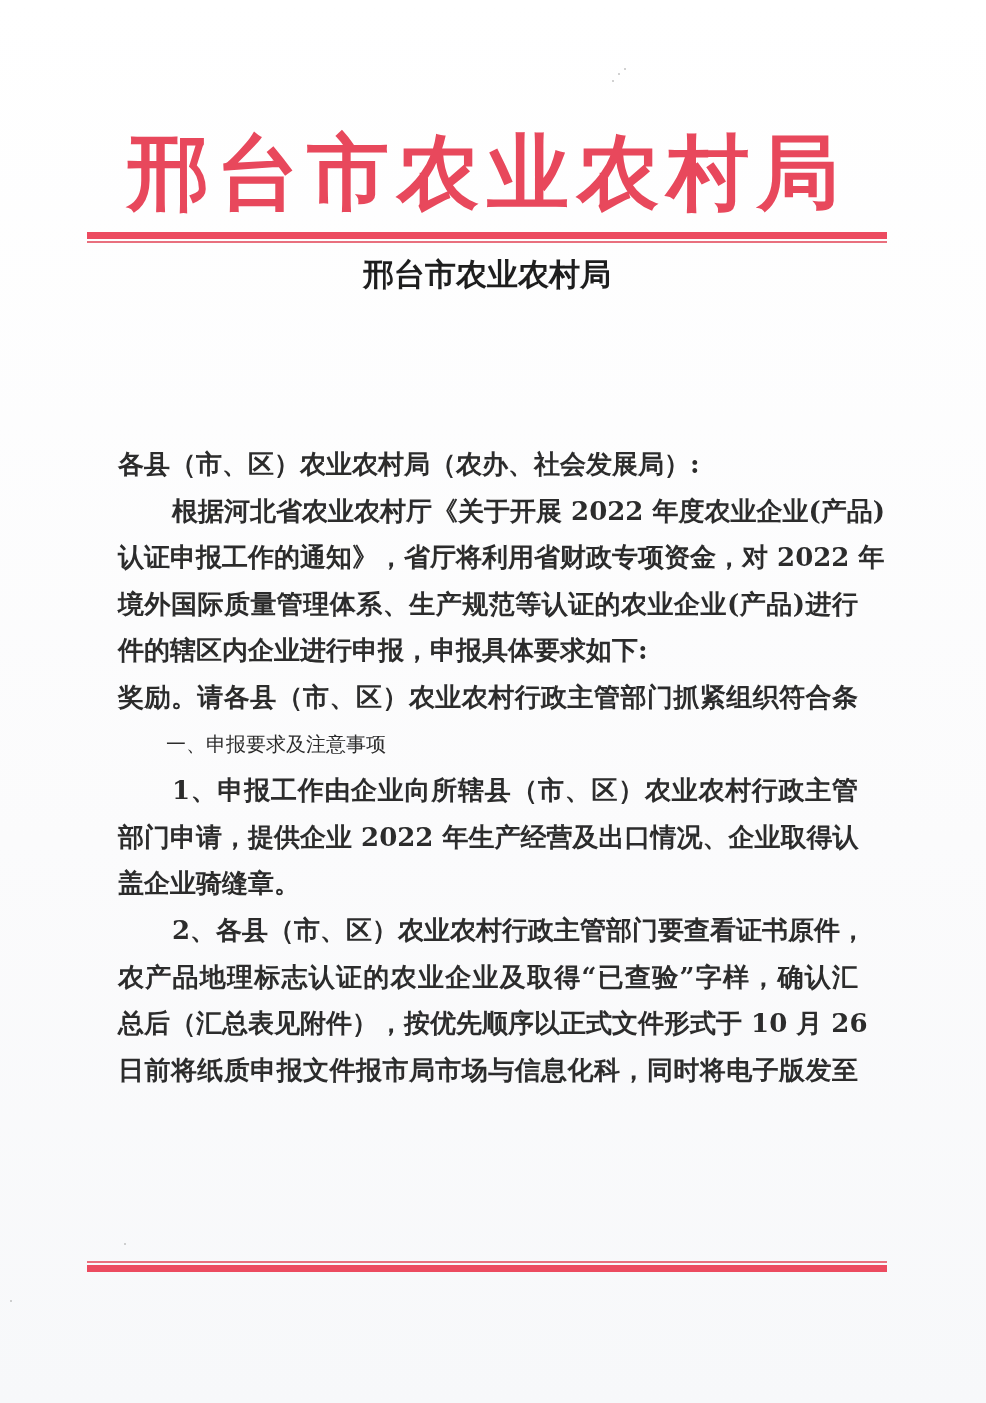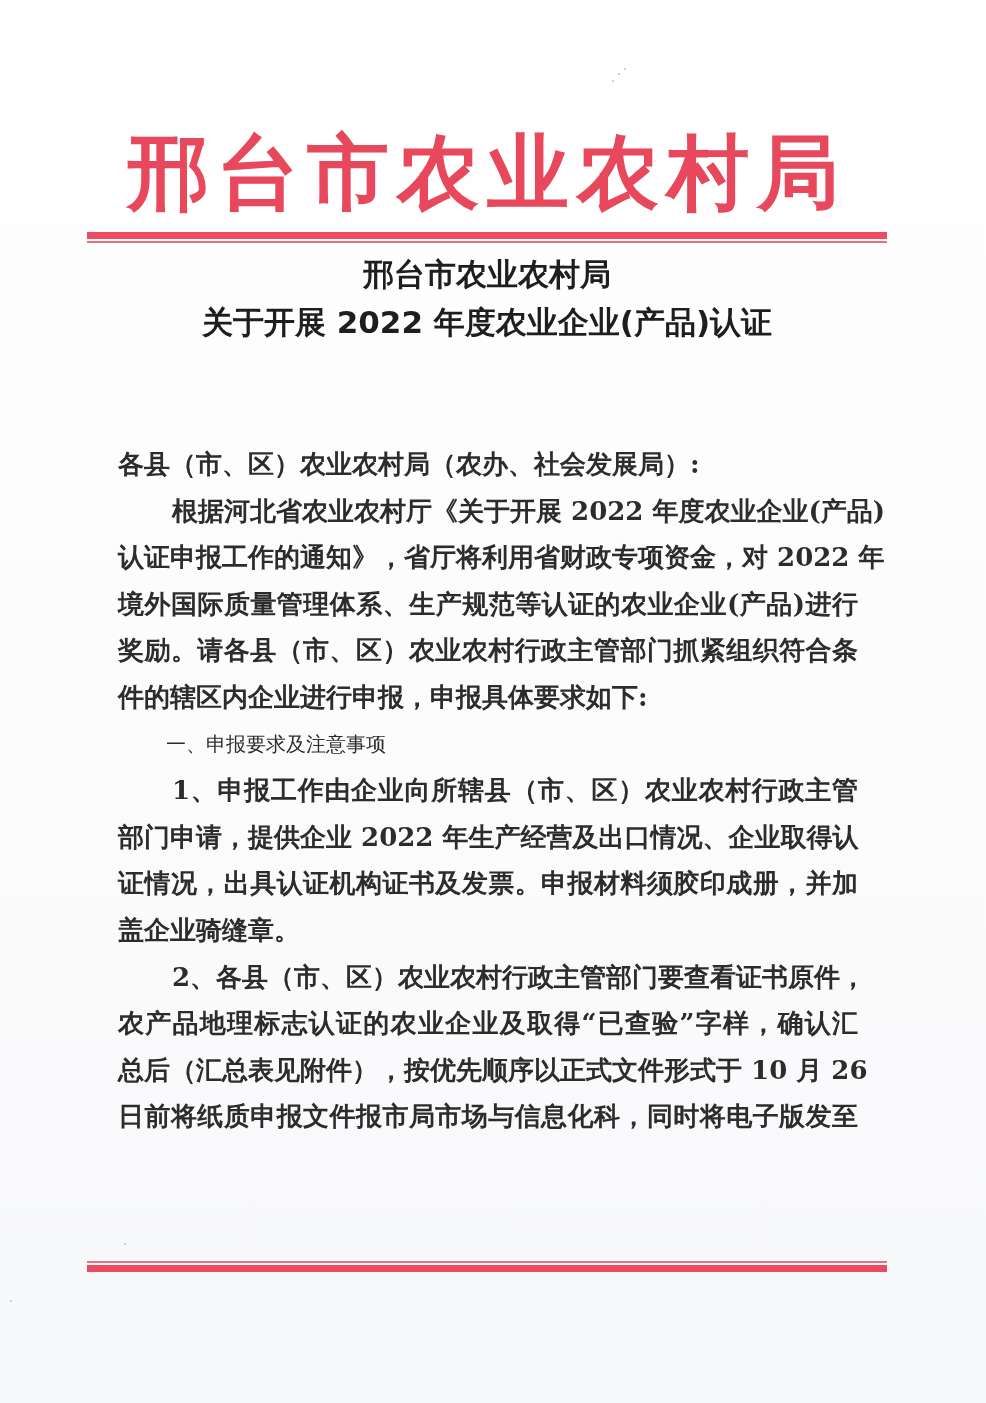--- a/index.html
+++ b/index.html
@@ -100,37 +100,35 @@
 
 <div class="page">
 
   <div class="masthead">邢台市农业农村局</div>
 
   <div class="rule top-thick"></div>
   <div class="rule top-thin"></div>
 
   <div class="title">
     <div>邢台市农业农村局</div>
-    <div>关于开展 2022 年度农业企业(产品)认证</div>
   </div>
 
   <div class="body-text">
     <div class="line last">各县（市、区）农业农村局（农办、社会发展局）:</div>
 
     <div class="line indent">根据河北省农业农村厅《关于开展 2022 年度农业企业(产品)</div>
     <div class="line">认证申报工作的通知》，省厅将利用省财政专项资金，对 2022 年</div>
     <div class="line">境外国际质量管理体系、生产规范等认证的农业企业(产品)进行</div>
+    <div class="line last">件的辖区内企业进行申报，申报具体要求如下:</div>
     <div class="line">奖励。请各县（市、区）农业农村行政主管部门抓紧组织符合条</div>
-    <div class="line last">件的辖区内企业进行申报，申报具体要求如下:</div>
 
     <div class="line heading">一、申报要求及注意事项</div>
 
     <div class="line indent">1、申报工作由企业向所辖县（市、区）农业农村行政主管</div>
     <div class="line">部门申请，提供企业 2022 年生产经营及出口情况、企业取得认</div>
-    <div class="line">证情况，出具认证机构证书及发票。申报材料须胶印成册，并加</div>
     <div class="line last">盖企业骑缝章。</div>
 
     <div class="line indent">2、各县（市、区）农业农村行政主管部门要查看证书原件，</div>
     <div class="line">农产品地理标志认证的农业企业及取得“已查验”字样，确认汇</div>
     <div class="line">总后（汇总表见附件），按优先顺序以正式文件形式于 10 月 26</div>
     <div class="line">日前将纸质申报文件报市局市场与信息化科，同时将电子版发至</div>
   </div>
 
   <div class="rule bot-thin"></div>
   <div class="rule bot-thick"></div>

